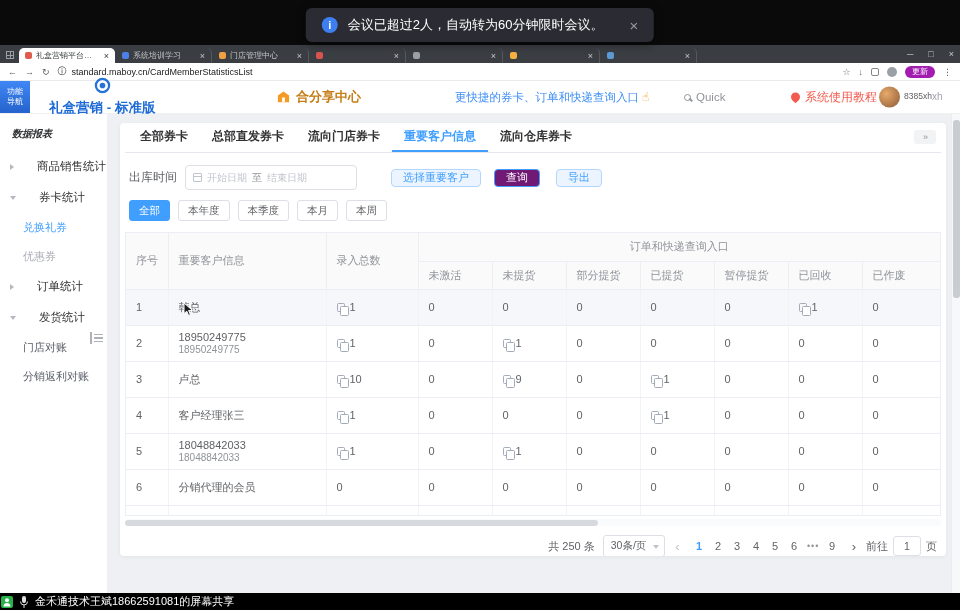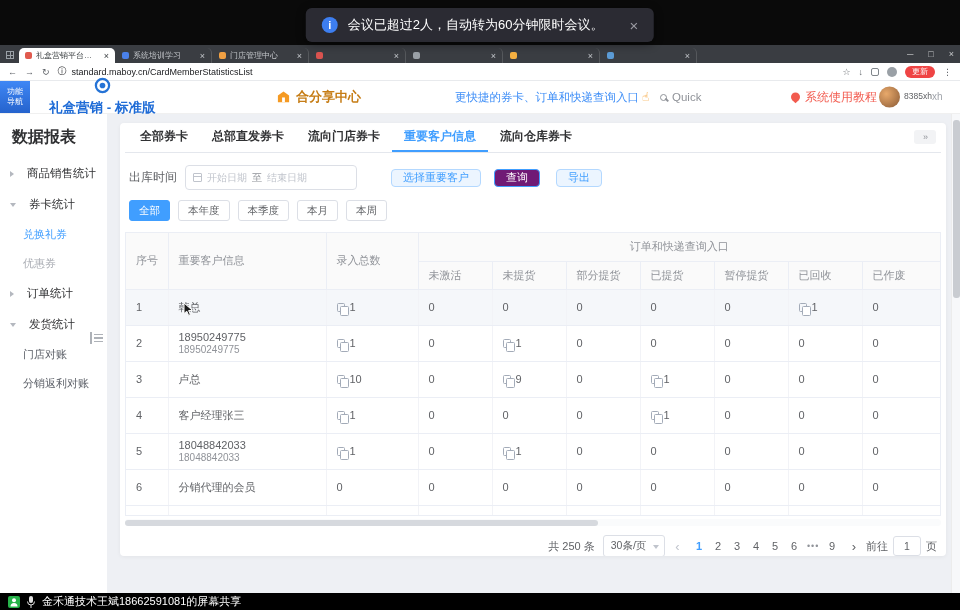--- a/index.html
+++ b/index.html
@@ -32,50 +32,50 @@
     color:#c8cacc; font-size:9px; }
   .win-controls span { cursor:pointer; }
 
   .addressbar { height:18px; background:#fff; border-bottom:1px solid #e8eaed; display:flex;
     align-items:center; gap:8px; padding:0 8px; font-size:9px; color:#5f6368; flex:none;}
   .addr-nav { display:flex; gap:8px; color:#5f6368; }
   .addr-url { flex:1; display:flex; align-items:center; gap:5px; color:#202124; }
   .addr-right { display:flex; align-items:center; gap:8px; }
   .puz { width:8px; height:8px; border:1px solid #80868b; border-radius:2px; }
   .mini-av { width:10px; height:10px; border-radius:50%; background:#9aa0a6; }
-  .update-pill { background:#ef4444; color:#fff; border-radius:8px; height:12px; padding:0 7px;
+  .update-pill { background:#a21caf; color:#fff; border-radius:8px; height:12px; padding:0 7px;
     font-size:8px; display:flex; align-items:center; cursor:pointer; }
 
   
   .appheader { height:33px; background:#fff; position:relative; border-bottom:1px solid #f0f0f0; flex:none; }
   .nav-toggle { position:absolute; left:0; top:0; bottom:0; width:30px; cursor:pointer;
     background:linear-gradient(180deg,#3f87f5,#2563cd); color:#fff; font-size:8px;
     display:flex; flex-direction:column; align-items:center; justify-content:center; line-height:1.3; }
   .hpos { position:absolute; top:50%; transform:translateY(-50%); display:flex; align-items:center; }
   .hdr-brand { left:49px; gap:5px; color:#1e6bd6; font-weight:bold; font-size:13.5px; white-space:nowrap;flex-direction:column;}
   .hdr-share { left:276px; gap:5px; color:#c67d16; font-weight:bold; font-size:13px; white-space:nowrap;}
   .hdr-promo { left:455px; color:#3e8ef7; font-size:11.5px; white-space:nowrap;}
   .hdr-hand  { left:642px; color:#f59a23; font-size:12px; }
-  .hdr-quick { left:660px; gap:5px; color:#909399; font-size:11.5px;align-items:center; }
+  .hdr-quick { left:684px; gap:5px; color:#909399; font-size:11.5px;align-items:center; }
   .mag { width:7px; height:7px; border:1.5px solid #909399; border-radius:50%; position:relative; display:inline-block;}
   .mag::after { content:''; position:absolute; width:4px; height:1.5px; background:#909399;
     transform:rotate(45deg); right:-3px; bottom:-1px; }
   .hdr-tutorial { left:791px; gap:5px; color:#f25b4f; font-size:12px; white-space:nowrap;}
   .pin { width:9px; height:9px; background:#f25b4f; border-radius:50% 50% 50% 0; transform:rotate(-45deg); display:inline-block;}
   .hdr-avatar { left:879px; width:21px; height:21px; border-radius:50%;
     background:radial-gradient(circle at 35% 35%, #e8a96b, #8a5a35); }
   .hdr-user { left:904px; align-items:flex-start; font-size:8.5px; color:#606266; line-height:1.3;}
   .hdr-user .sub { color:#a0a4ab; }
 
   
   .workspace { flex:1; display:flex; background:#eef0f4; position:relative; overflow:hidden; }
 
   .sidebar { width:107px; background:#fff; flex:none; position:relative; }
-  .side-title { padding:13px 12px 10px; font-size:16px; font-weight:bold; color:#303133; }
-  .side-group { display:flex; align-items:center; gap:13px; padding:8px 10px; font-size:11.5px; color:#303133; cursor:pointer; white-space:nowrap;}
+  .side-title { padding:13px 12px 10px; font-size:10px; font-weight:bold; color:#303133;font-style:italic; }
+  .side-group { display:flex; align-items:center; gap:23px; padding:8px 10px; font-size:11.5px; color:#303133; cursor:pointer; white-space:nowrap;}
   .side-child { padding:7px 10px 7px 23px; font-size:11px; color:#5a5e66; cursor:pointer; white-space:nowrap;}
   .side-child.active { color:#409eff; }
   .side-child.muted { color:#a8abb2; }
   .caret { width:0; height:0; border-left:4px solid #b4b8bf; border-top:3.5px solid transparent; border-bottom:3.5px solid transparent; flex:none;}
   .caret.down { border-left:3.5px solid transparent; border-right:3.5px solid transparent; border-top:4px solid #b4b8bf; border-bottom:none;}
   .side-handle { position:absolute; right:4px; top:216px; width:13px; height:16px; display:flex; align-items:center; gap:2px; cursor:pointer;}
   .side-handle .bar { width:2px; height:12px; background:#aeb2b8; }
   .side-handle .lines { flex:1; display:flex; flex-direction:column; gap:2px; }
   .side-handle .lines i { display:block; height:1.5px; background:#aeb2b8; }
 
@@ -142,21 +142,21 @@
   .page.dots { color:#909399; font-size:9px; letter-spacing:1px; cursor:default; }
   .goto { display:flex; align-items:center; gap:5px; }
   .goto-input { width:28px; height:20px; border:1px solid #dcdfe6; border-radius:3px; text-align:center;
     font-size:10.5px; color:#606266; font-family:inherit; }
 
   .v-scroll { position:absolute; right:0; top:0; bottom:0; width:9px; background:#f7f8fa; border-left:1px solid #ececec; }
   .v-thumb { position:absolute; top:6px; left:1px; width:7px; height:178px; background:#c9ccd1; border-radius:3px; cursor:grab;}
 
   
   .bottombar { position:absolute; left:0; bottom:0; width:960px; height:17px; background:#000;
-    display:flex; align-items:center; gap:6px; padding-left:8px; color:#fff; font-size:11px; z-index:50; }
+    display:flex; align-items:center; gap:6px; padding-left:1px; color:#fff; font-size:11px; z-index:50; }
 
   .mouse-cursor { position:absolute; left:183px; top:302px; z-index:70; pointer-events:none; }
 </style>
 </head>
 <body>
 
 <div class="screen">
 
   <div class="toast">
     <span class="toast-info">i</span>

